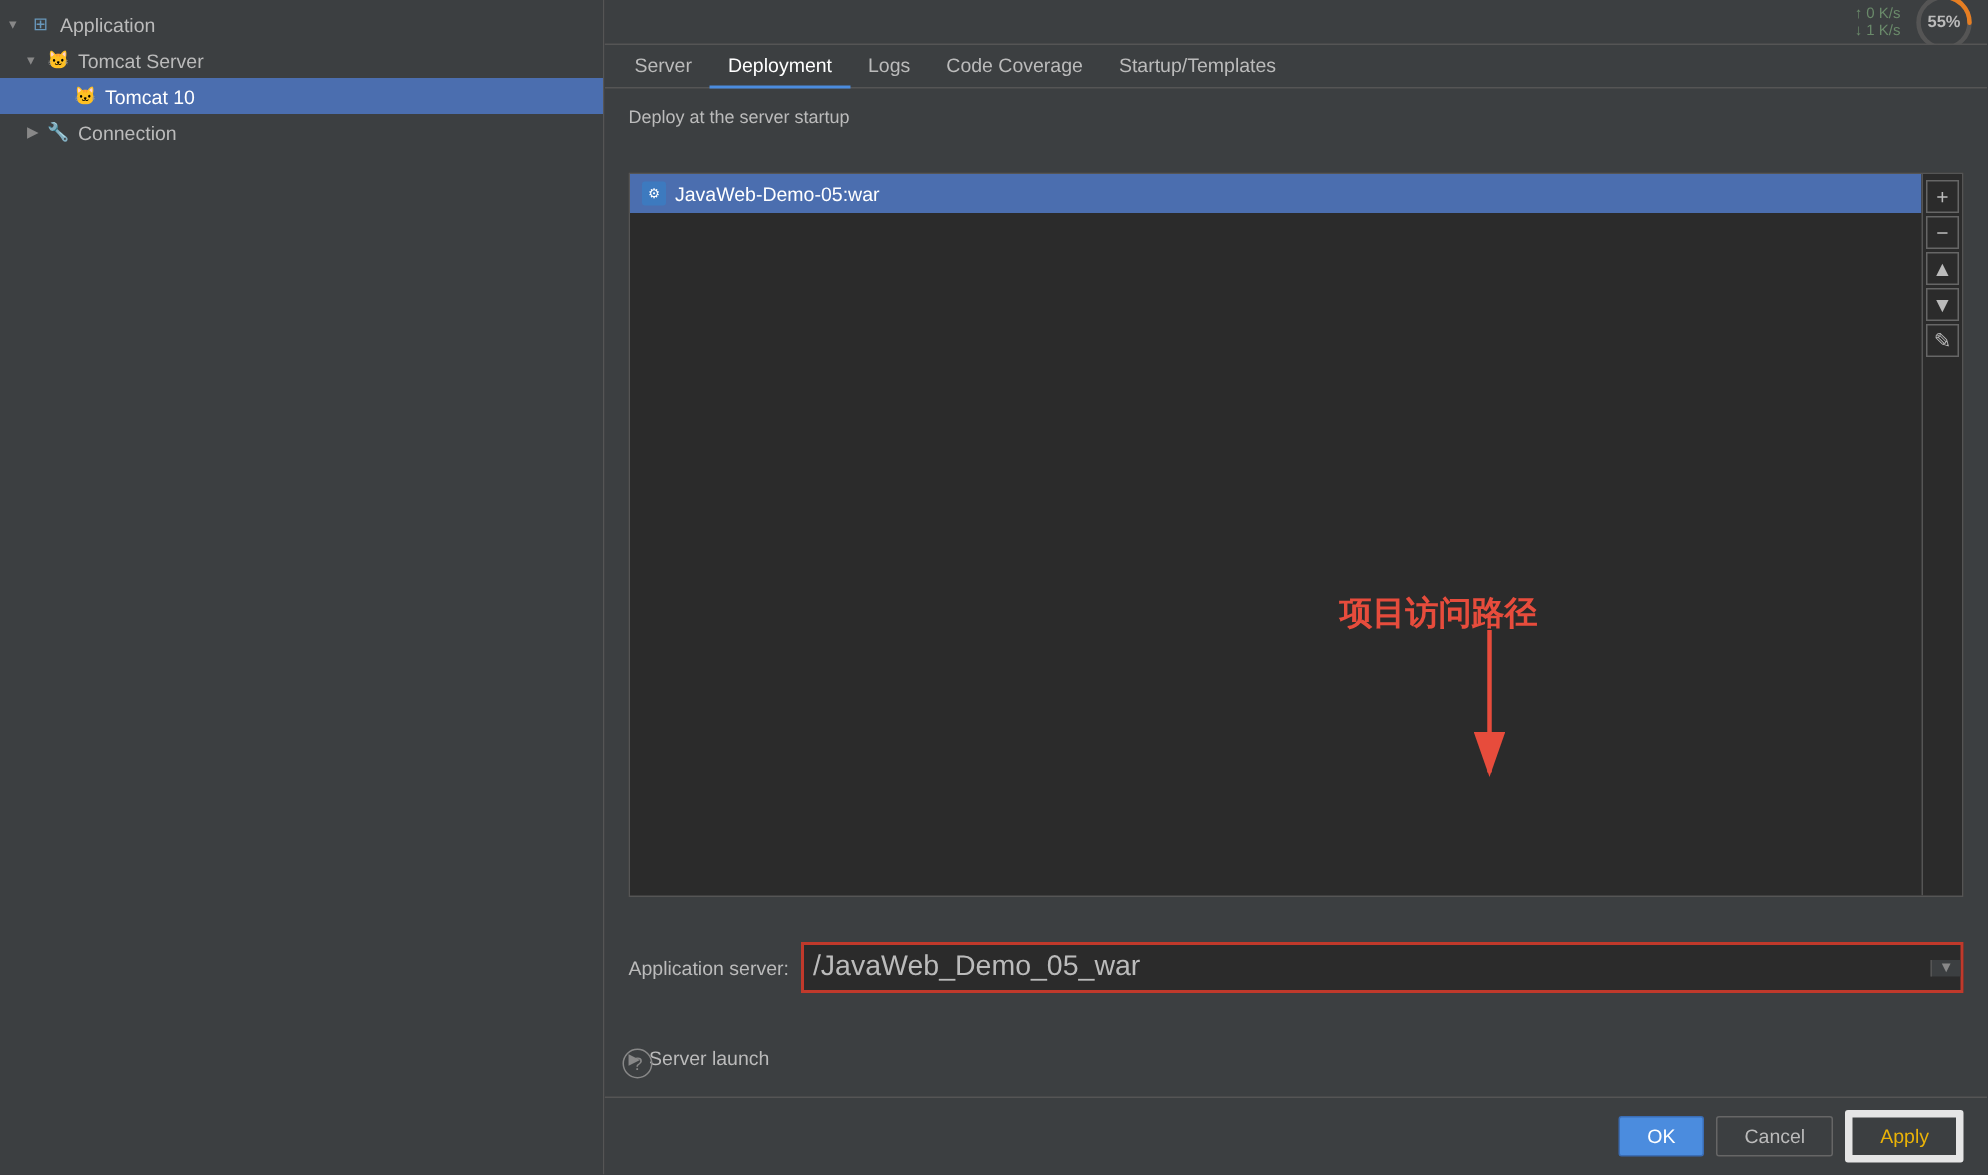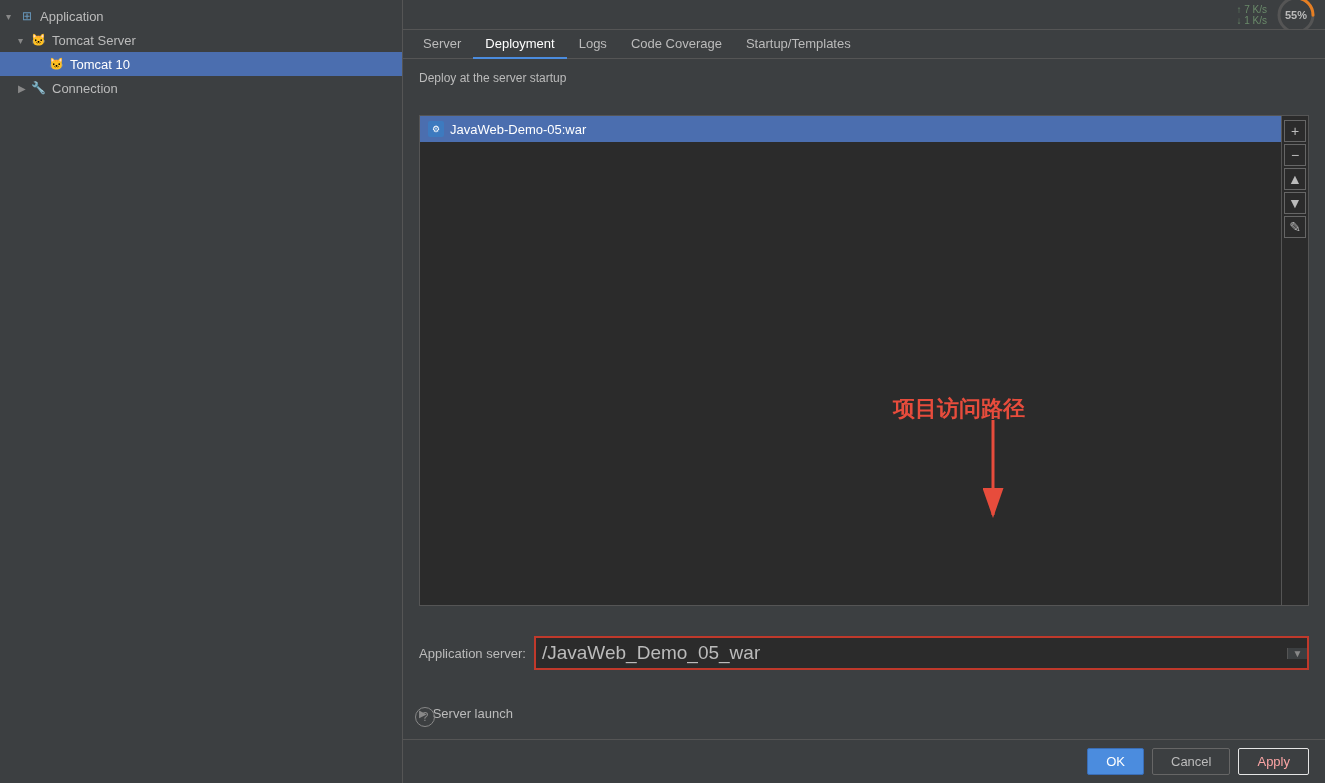--- a/index.html
+++ b/index.html
@@ -309,22 +309,22 @@
     }
 
     .btn-secondary {
       background: #3c3f41;
       color: #bbbbbb;
       border: 1px solid #666;
     }
 
     .btn-disabled {
       background: #3c3f41;
-      color: #fca5a5;
-      border: 1px solid #e5e5e5;
+      color: #eab308;
+      border: 5px solid #e5e5e5;
       cursor: default;
     }
 
     
     .chinese-annotation {
       position: absolute;
       color: #e74c3c;
       font-size: 22px;
       font-weight: bold;
       pointer-events: none;
@@ -384,21 +384,21 @@
       <span class="arrow">▶</span>
       <span class="icon icon-wrench">🔧</span>
       <span>Connection</span>
     </div>
   </div>
 
   <div class="content-area">
 
     <div class="top-bar">
       <div class="network-stats">
-        <span class="up">↑ 7  K/s</span>
+        <span class="up">↑ 0  K/s</span>
         <span class="down">↓ 1  K/s</span>
       </div>
       <div class="cpu-circle" style="position:relative;">
         <svg viewBox="0 0 42 42" width="42" height="42">
           <circle cx="21" cy="21" r="17" fill="none" stroke="#555" stroke-width="3"></circle>
           <circle cx="21" cy="21" r="17" fill="none" stroke="#e67e22" stroke-width="3" stroke-dasharray="53.4 106.8" stroke-dashoffset="26.7" stroke-linecap="round" transform="rotate(-90 21 21)"></circle>
         </svg>
         <span class="cpu-label">55%</span>
       </div>
     </div>

